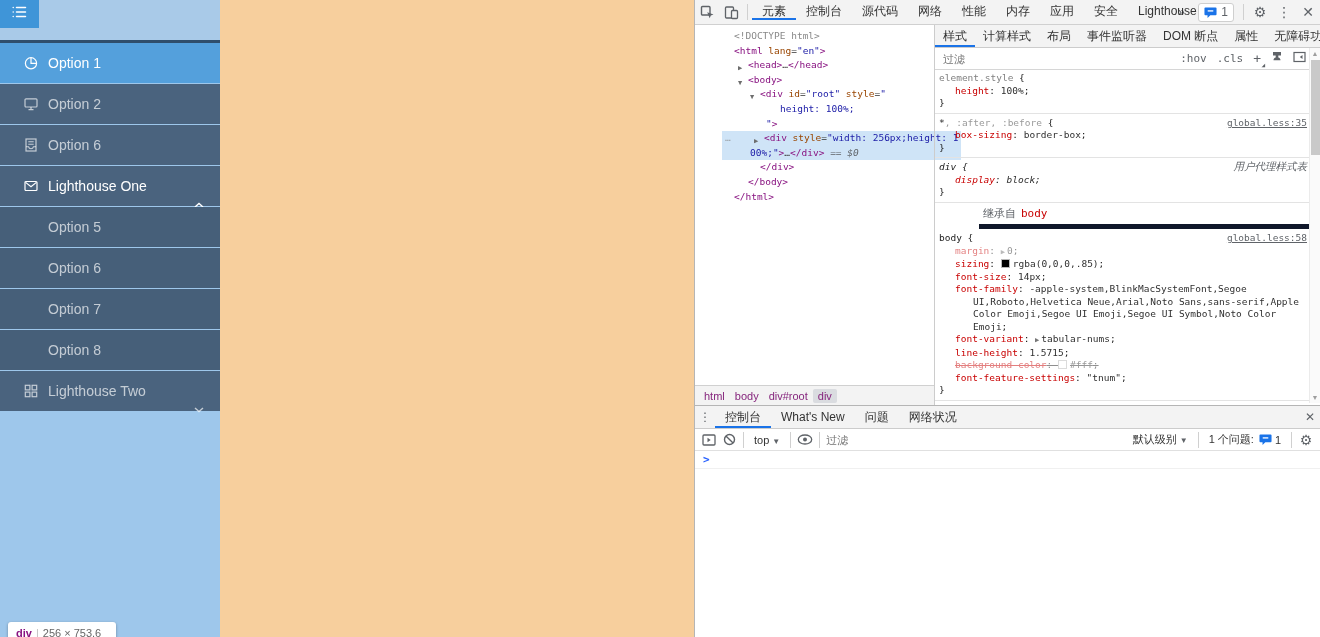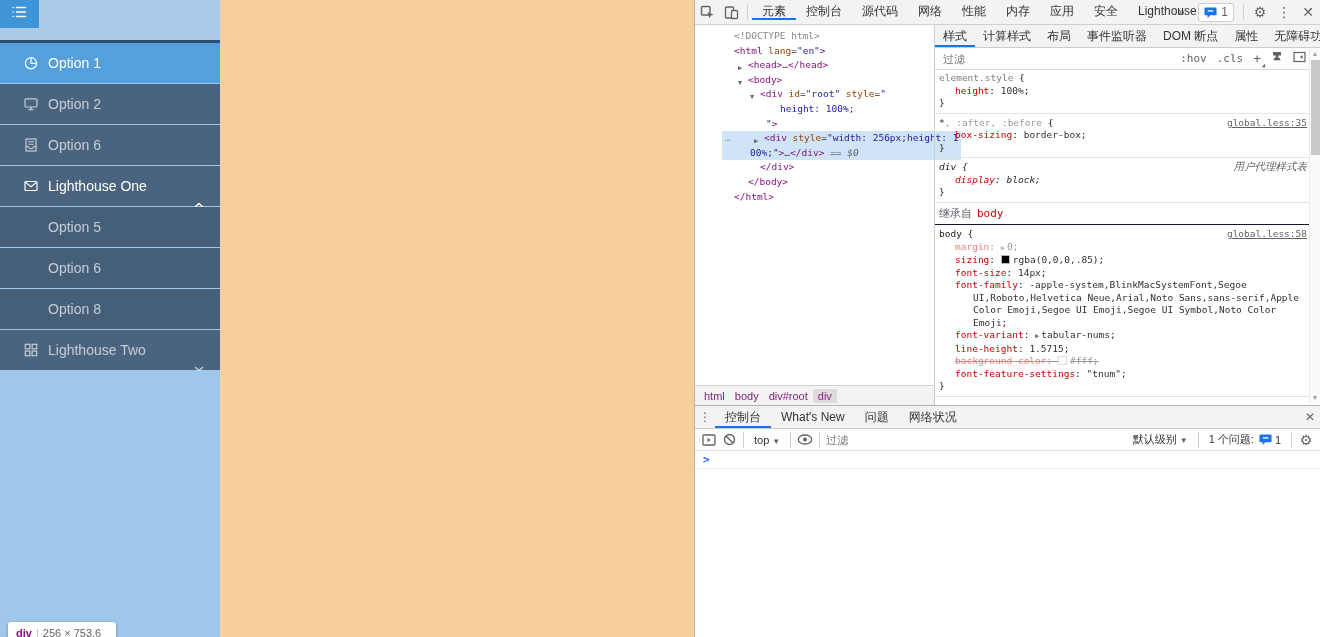--- a/index.html
+++ b/index.html
@@ -99,21 +99,21 @@
   .rule.ua .sel-line,.rule.ua .prop{font-style:italic;}
   .prop{padding-left:34px;text-indent:-18px;cursor:text;}
   .pname{color:#c80000;}
   .pval{color:#303030;}
   .prop.dim{opacity:.5;}
   .prop.strike .pname,.prop.strike .pval,.prop.strike .pcolon{text-decoration:line-through;}
   .parrow{color:#777;font-size:7px;margin-right:2px;}
   .swatch{display:inline-block;width:7px;height:7px;border:1px solid #b9b9b9;
     vertical-align:-1px;margin-right:3px;text-indent:0;}
   .inherited{padding:4px 4px;color:#5f6368;font-family:"Liberation Sans",sans-serif;
-    font-size:11px;border-bottom:1px solid #0f172a;}
+    font-size:11px;border-bottom:5px solid #0f172a;margin-left:44px;}
   .inherited .node{color:#c80000;font-family:"DejaVu Sans Mono",monospace;margin-left:5px;
     cursor:pointer;}
   #st-scroll{position:absolute;top:23px;right:0;width:11px;bottom:2px;background:#fafafa;
     border-left:1px solid #ebebeb;}
   #st-scroll .sarr{position:absolute;left:0;width:10px;text-align:center;color:#9e9e9e;
     font-size:7px;cursor:pointer;}
   #st-thumb{position:absolute;left:1px;top:12px;width:9px;height:95px;background:#c9c9c9;
     cursor:pointer;}
 
   
@@ -175,20 +175,21 @@
               <path d="M4.3 3.8h5.4M4.3 6.2h5.4M2 8.8h2.6c.2 1.1 1.2 1.9 2.4 1.9s2.2-.8 2.4-1.9H12" fill="none" stroke="currentColor" stroke-width="1.1"></path>
             </svg></span><span>Option 6</span></div>
         <div class="mi open"><span class="ic"><svg width="14" height="14" viewBox="0 0 14 14">
               <rect x="1" y="2.5" width="12" height="9" rx="1" fill="none" stroke="currentColor" stroke-width="1.2"></rect>
               <path d="M1.6 3.4L7 7.8l5.4-4.4" fill="none" stroke="currentColor" stroke-width="1.2"></path>
             </svg></span><span>Lighthouse One</span><span class="chev"><svg width="10" height="6" viewBox="0 0 10 6">
               <path d="M1 5l4-3.6L9 5" fill="none" stroke="currentColor" stroke-width="1.4"></path>
             </svg></span></div>
         <div class="mi sub"><span>Option 5</span></div>
         <div class="mi sub"><span>Option 6</span></div>
+        <div class="mi sub"><span>Option 7</span></div>
         <div class="mi sub"><span>Option 8</span></div>
         <div class="mi"><span class="ic"><svg width="14" height="14" viewBox="0 0 14 14">
               <g fill="none" stroke="currentColor" stroke-width="1.2">
                 <rect x="1.3" y="1.3" width="4.6" height="4.6"></rect>
                 <rect x="8.1" y="1.3" width="4.6" height="4.6"></rect>
                 <rect x="1.3" y="8.1" width="4.6" height="4.6"></rect>
                 <rect x="8.1" y="8.1" width="4.6" height="4.6"></rect>
               </g>
             </svg></span><span>Lighthouse Two</span><span class="chev"><svg width="10" height="6" viewBox="0 0 10 6">
               <path d="M1 1l4 3.6L9 1" fill="none" stroke="currentColor" stroke-width="1.4"></path>

